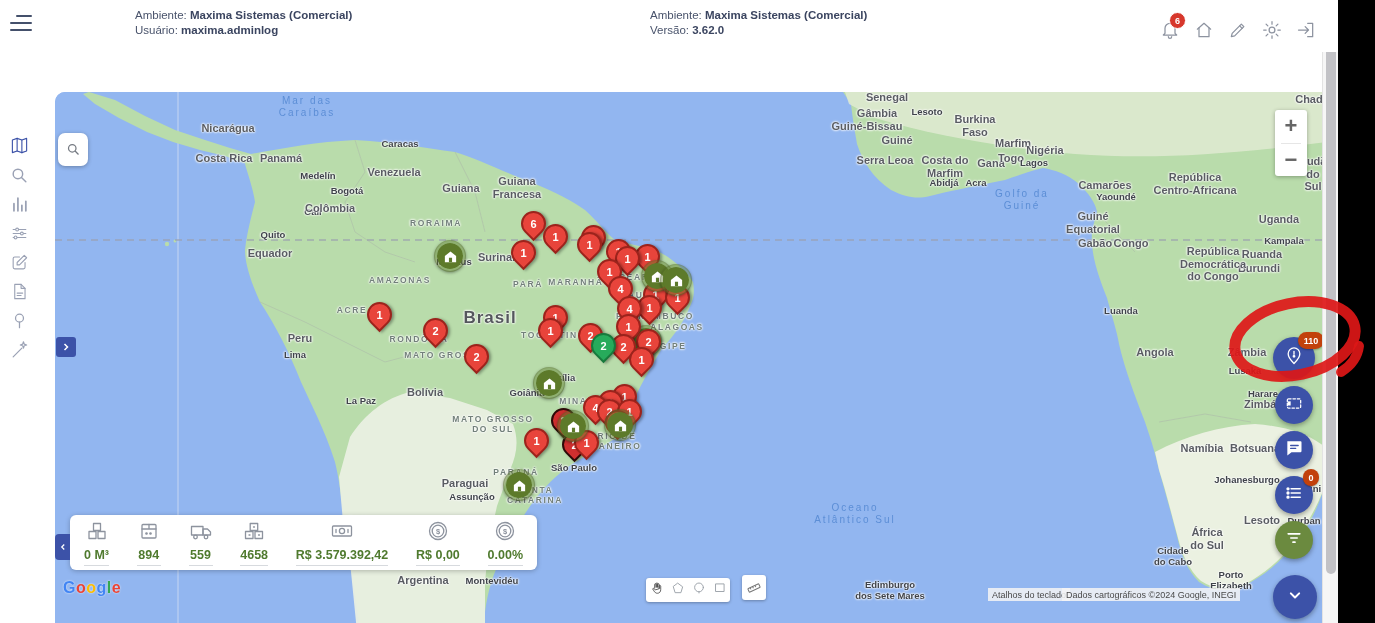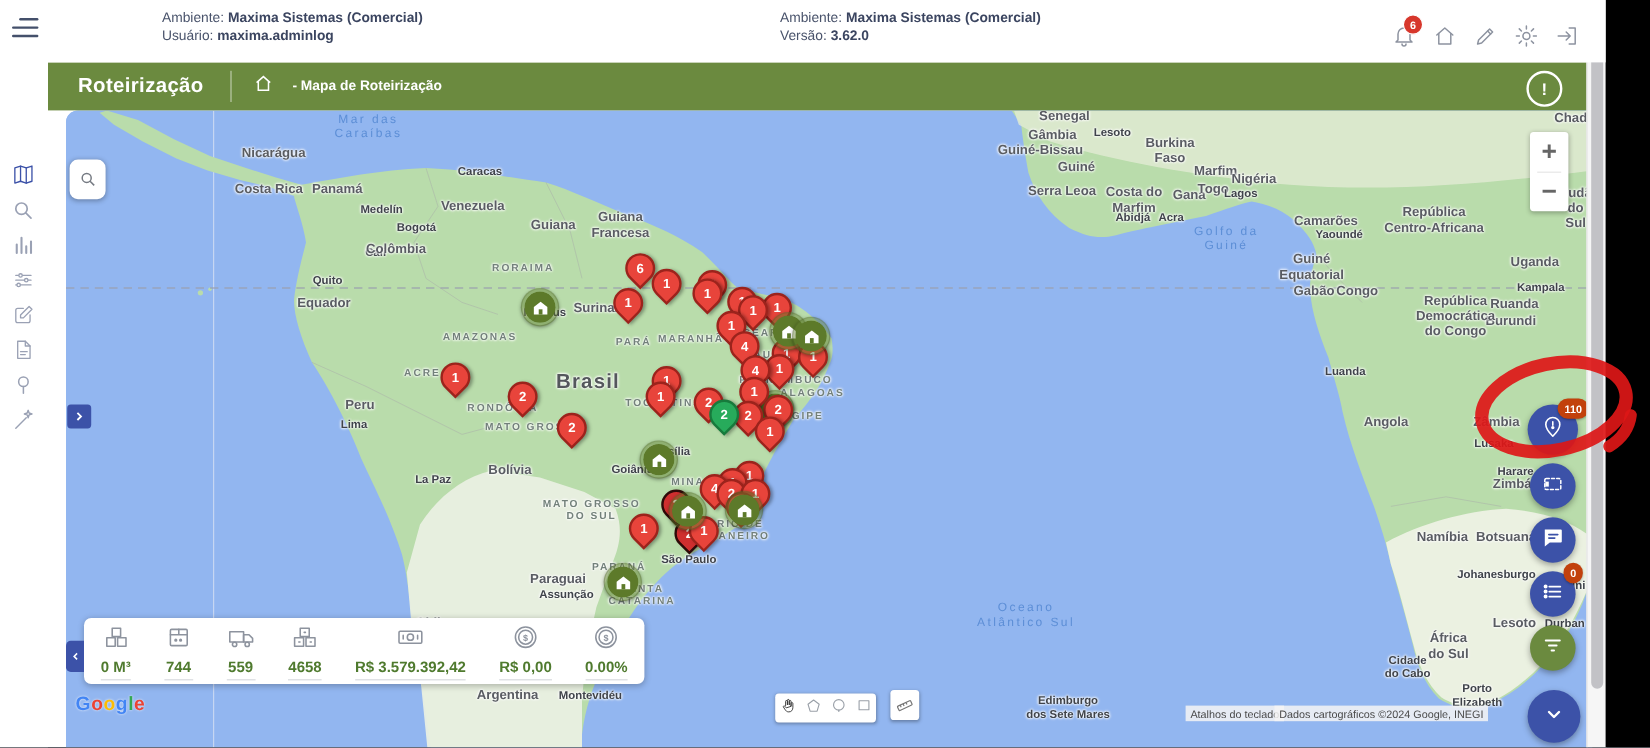--- a/index.html
+++ b/index.html
@@ -147,32 +147,20 @@
             <circle cx="12" cy="12" r="3.5"></circle>
             <path d="M12 2v3M12 19v3M2 12h3M19 12h3M4.9 4.9l2.1 2.1M17 17l2.1 2.1M19.1 4.9L17 7M7 17l-2.1 2.1"></path>
           </svg></div>
         <div class="hdr-ic"><svg viewBox="0 0 24 24" fill="none" stroke="currentColor" stroke-width="1.5" stroke-linecap="round" stroke-linejoin="round">
             <path d="M14 4h6v16h-6"></path>
             <path d="M3 12h12M11 8l4 4-4 4"></path>
           </svg></div>
       </div>
   </div>
 
-  <div class="toolbar">
-    <div class="tb-title">Roteirização</div>
-    <div class="tb-div"></div>
-    <div class="tb-home">
-      <svg viewBox="0 0 24 24" fill="none" stroke="currentColor" stroke-width="1.8">
-          <path d="M4 11l8-7 8 7"></path>
-          <path d="M6 9.5V20h12V9.5"></path>
-        </svg>
-    </div>
-    <div class="tb-crumb">- Mapa de Roteirização</div>
-    <div class="tb-alert">!</div>
-  </div>
 
   <div class="sidebar" id="sidebar">
       <div class="side-item active" style="top:84px"><svg viewBox="0 0 24 24" fill="none" stroke="currentColor" stroke-width="1.4" stroke-linecap="round" stroke-linejoin="round">
           <path d="M3 5l6-2 6 2 6-2v16l-6 2-6-2-6 2z"></path>
           <path d="M9 3v16M15 5v16"></path>
         </svg></div>
       <div class="side-item" style="top:114px"><svg viewBox="0 0 24 24" fill="none" stroke="currentColor" stroke-width="1.8" stroke-linecap="round" stroke-linejoin="round">
           <circle cx="10" cy="10" r="6"></circle>
           <path d="M14.5 14.5L20 20"></path>
         </svg></div>
@@ -623,21 +611,21 @@
       <span class="val">0 M³</span>
       <span class="u"></span>
         </div>
         <div class="stat">
       <span><svg viewBox="0 0 24 24" fill="none" stroke="currentColor" stroke-width="1.3" stroke-linecap="round" stroke-linejoin="round">
               <rect x="5" y="5.5" width="14" height="13.5" rx="1"></rect>
               <path d="M5 10h14M12 5.5V10"></path>
               <circle cx="9.5" cy="14.5" r=".7" fill="currentColor"></circle>
               <circle cx="13.5" cy="14.5" r=".7" fill="currentColor"></circle>
             </svg></span>
-      <span class="val">744</span>
+      <span class="val">894</span>
       <span class="u"></span>
         </div>
         <div class="stat">
       <span><svg viewBox="0 0 24 24" fill="none" stroke="currentColor" stroke-width="1.3" stroke-linecap="round" stroke-linejoin="round">
               <rect x="2.5" y="7.5" width="11.5" height="8.5"></rect>
               <path d="M14 10h4.5l3 3v3H14z"></path>
               <circle cx="6.5" cy="18" r="1.8"></circle>
               <circle cx="17" cy="18" r="1.8"></circle>
             </svg></span>
       <span class="val">559</span>

